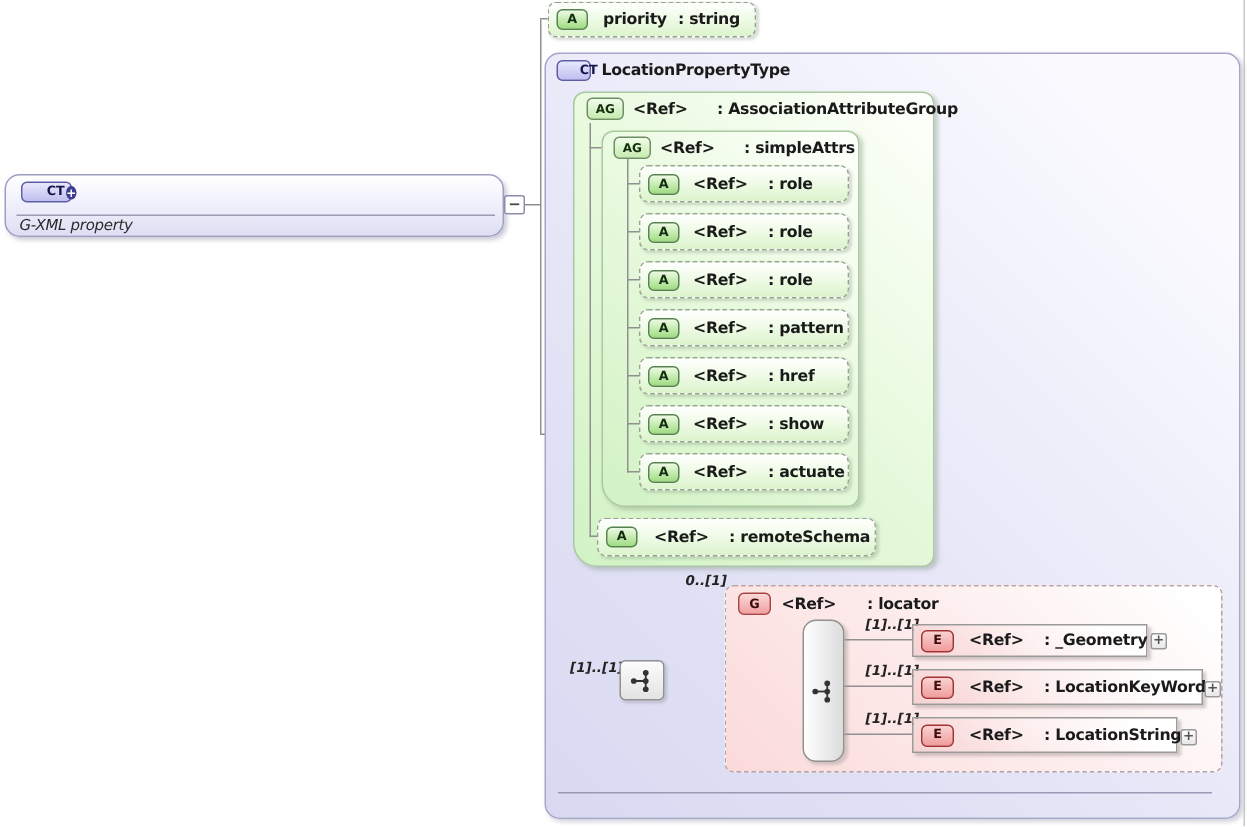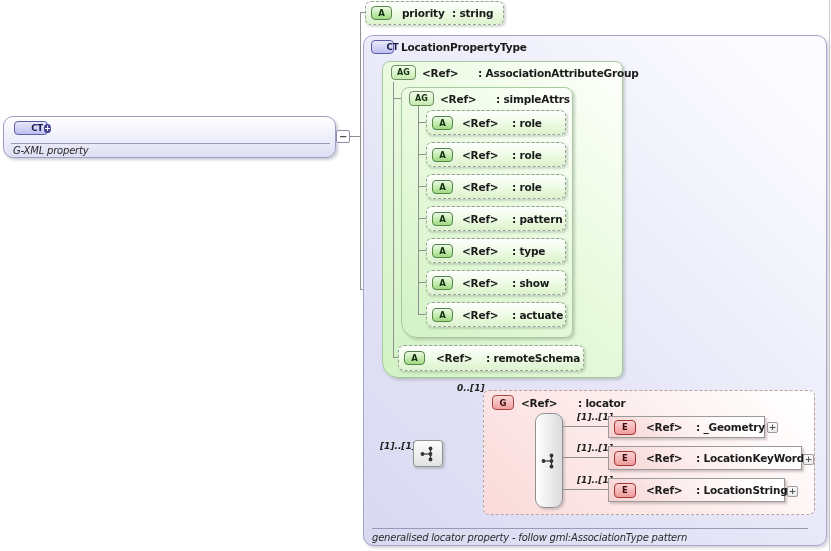--- a/index.html
+++ b/index.html
@@ -104,21 +104,20 @@
   <div class="ln h" style="left:360px;top:12px;width:6px;"></div>
   <div class="ln h" style="left:372px;top:452px;width:41px;"></div>
   <div class="ln h" style="left:443px;top:452px;width:93px;"></div>
 
   <div class="abs big-box" style="left:363px;top:35px;width:464px;height:511px;">
     <div class="hdr" style="position:absolute;left:7px;top:4px;">
       <span class="badge b-ct">CT</span>
       <span class="nm">LocationPropertyType</span>
     </div>
     <div class="sep" style="left:8px;top:492px;width:436px;"></div>
-    <div class="note" style="position:absolute;left:8px;top:496px;">generalised locator property  - follow gml:AssociationType pattern</div>
   </div>
 
   <div class="abs root-box" style="left:3px;top:116px;width:333px;height:42px;">
     <div class="hdr" style="position:absolute;left:10px;top:4px;">
       <span class="badge b-ct" style="width:34px;">
         <span>CT</span>
           <span class="plus-circle">+</span>
       </span>
     </div>
     <div class="sep" style="left:7px;top:26px;width:319px;"></div>
@@ -176,21 +175,21 @@
     <span class="nm">: role</span>
   </div>
   <div class="abs attr-box" style="left:426px;top:206px;width:140px;height:25px;">
     <span class="badge b-a">A</span>
     <span class="ref" style="margin-left:9px;">&lt;Ref&gt;</span>
     <span class="nm">: pattern</span>
   </div>
   <div class="abs attr-box" style="left:426px;top:238px;width:140px;height:25px;">
     <span class="badge b-a">A</span>
     <span class="ref" style="margin-left:9px;">&lt;Ref&gt;</span>
-    <span class="nm">: type</span>
+    <span class="nm">: href</span>
   </div>
   <div class="abs attr-box" style="left:426px;top:270px;width:140px;height:25px;">
     <span class="badge b-a">A</span>
     <span class="ref" style="margin-left:9px;">&lt;Ref&gt;</span>
     <span class="nm">: show</span>
   </div>
   <div class="abs attr-box" style="left:426px;top:302px;width:140px;height:25px;">
     <span class="badge b-a">A</span>
     <span class="ref" style="margin-left:9px;">&lt;Ref&gt;</span>
     <span class="nm">: actuate</span>

